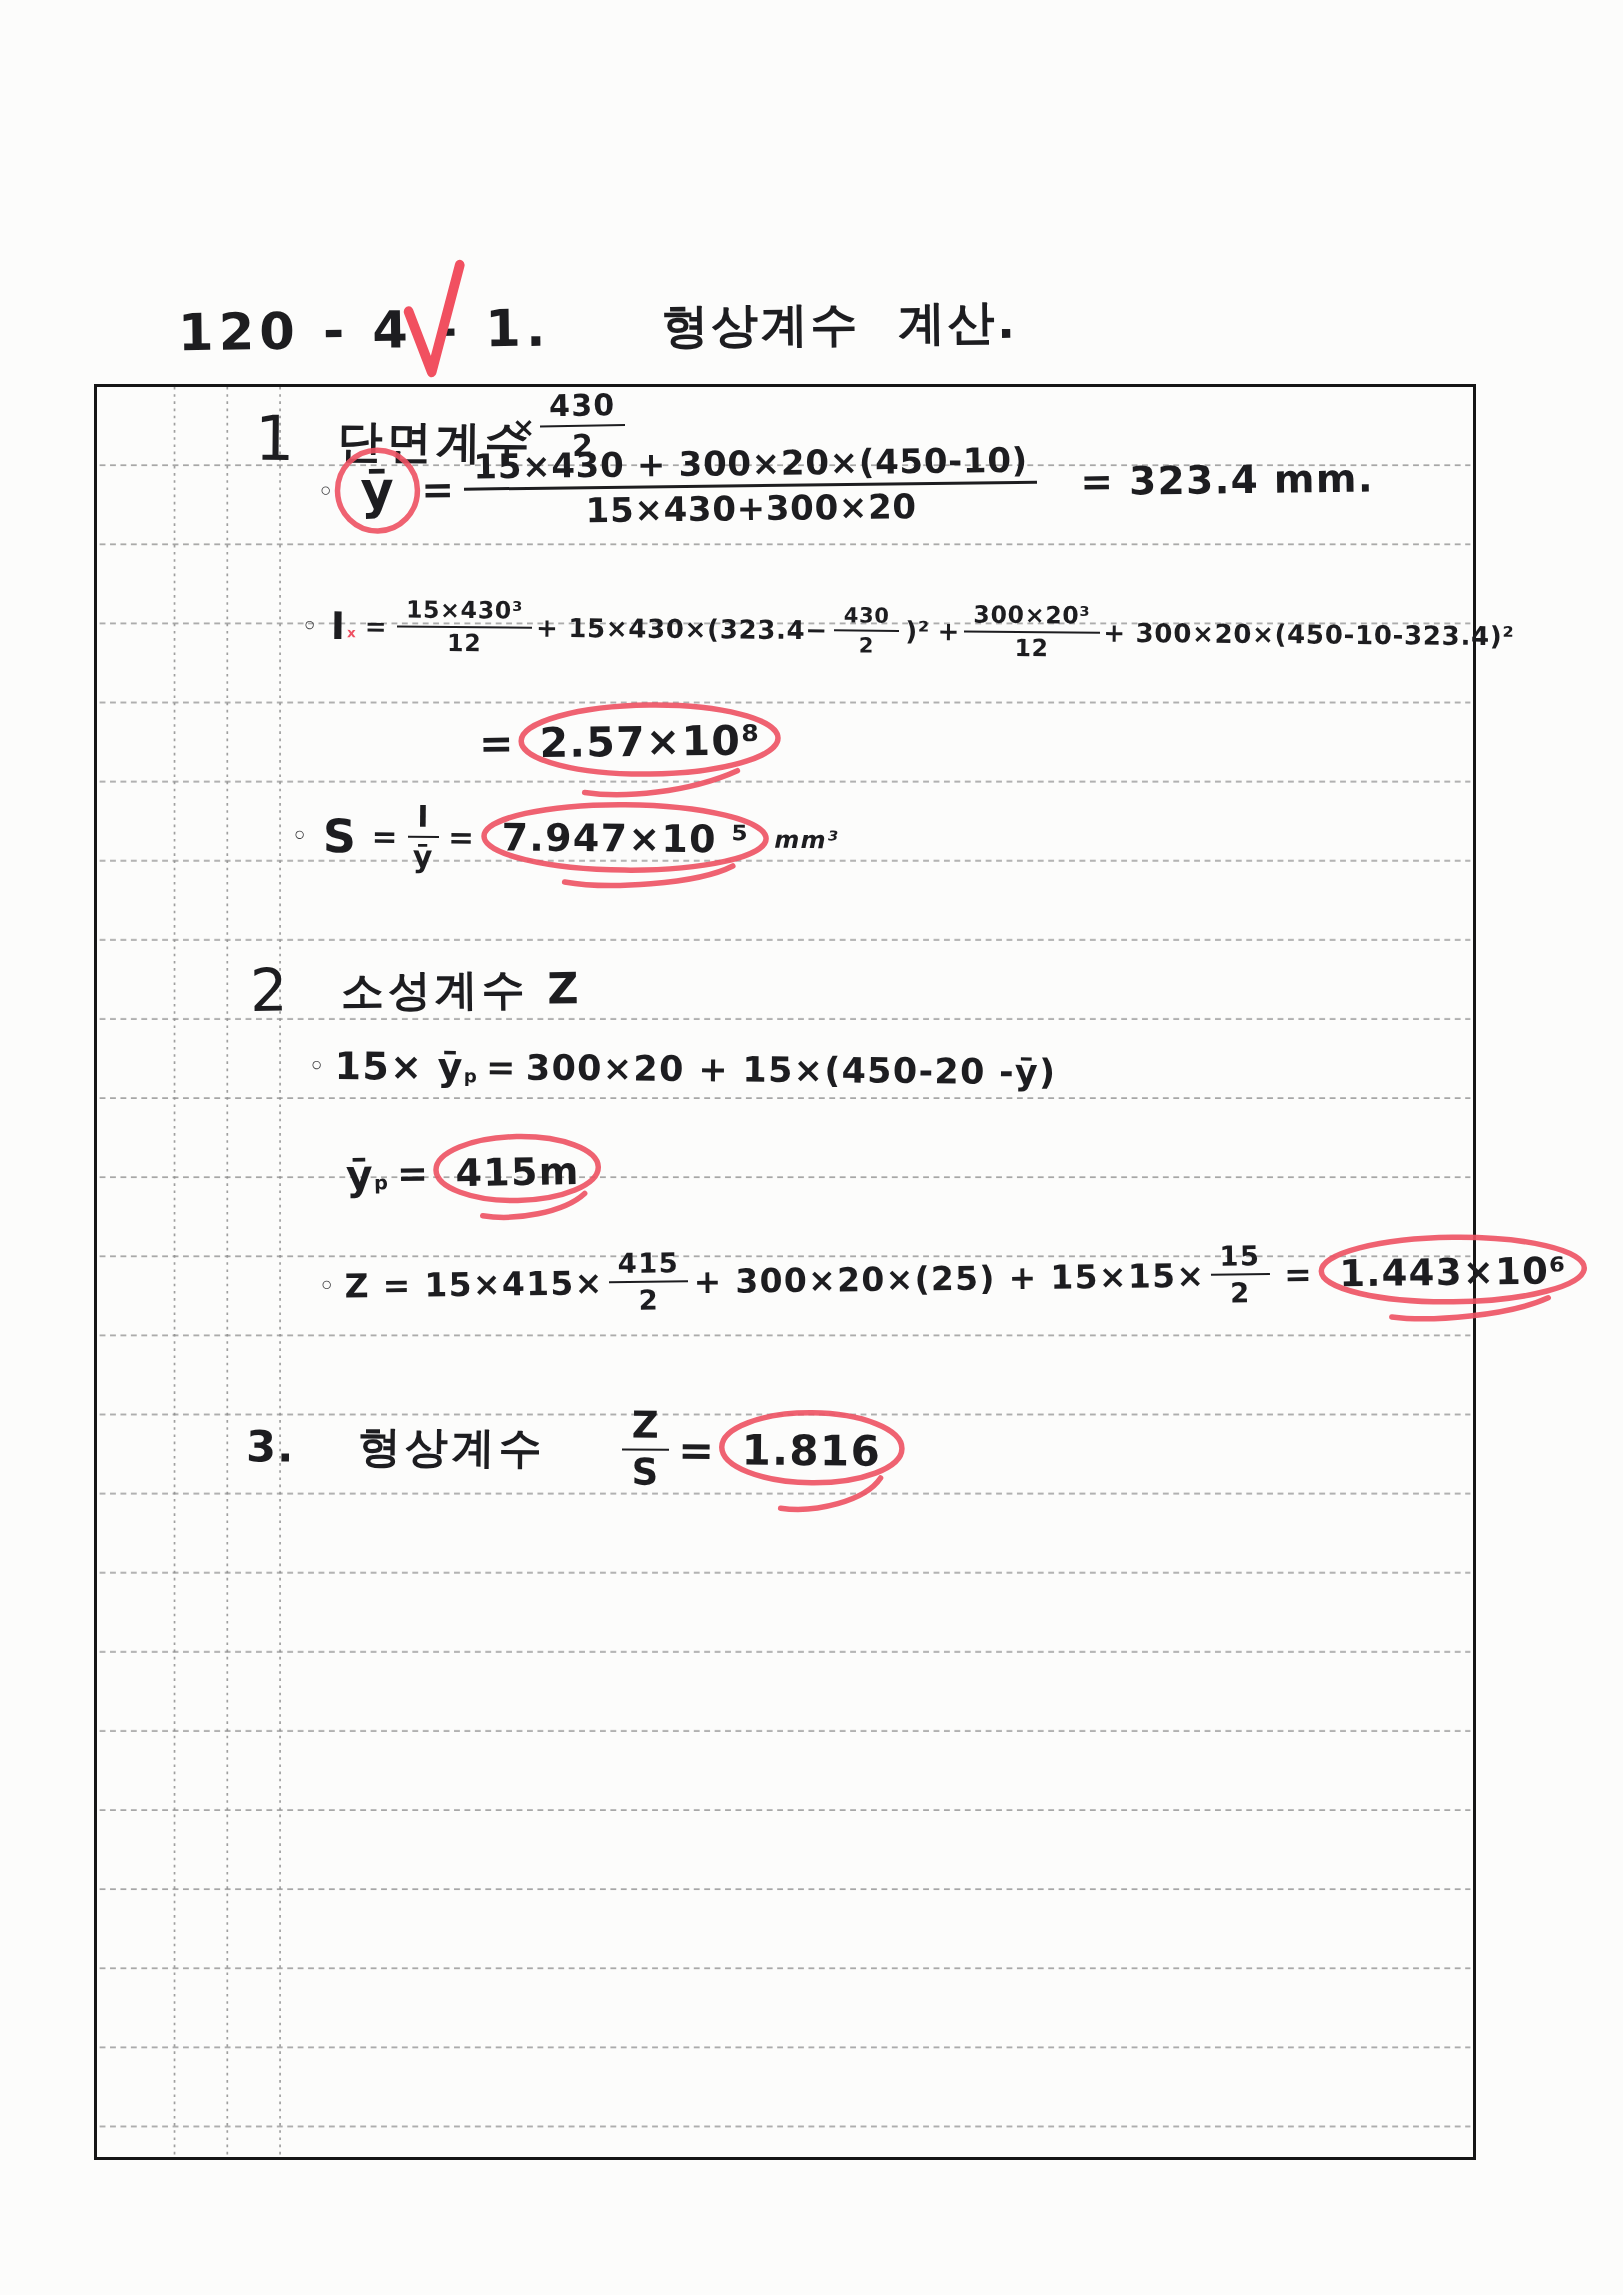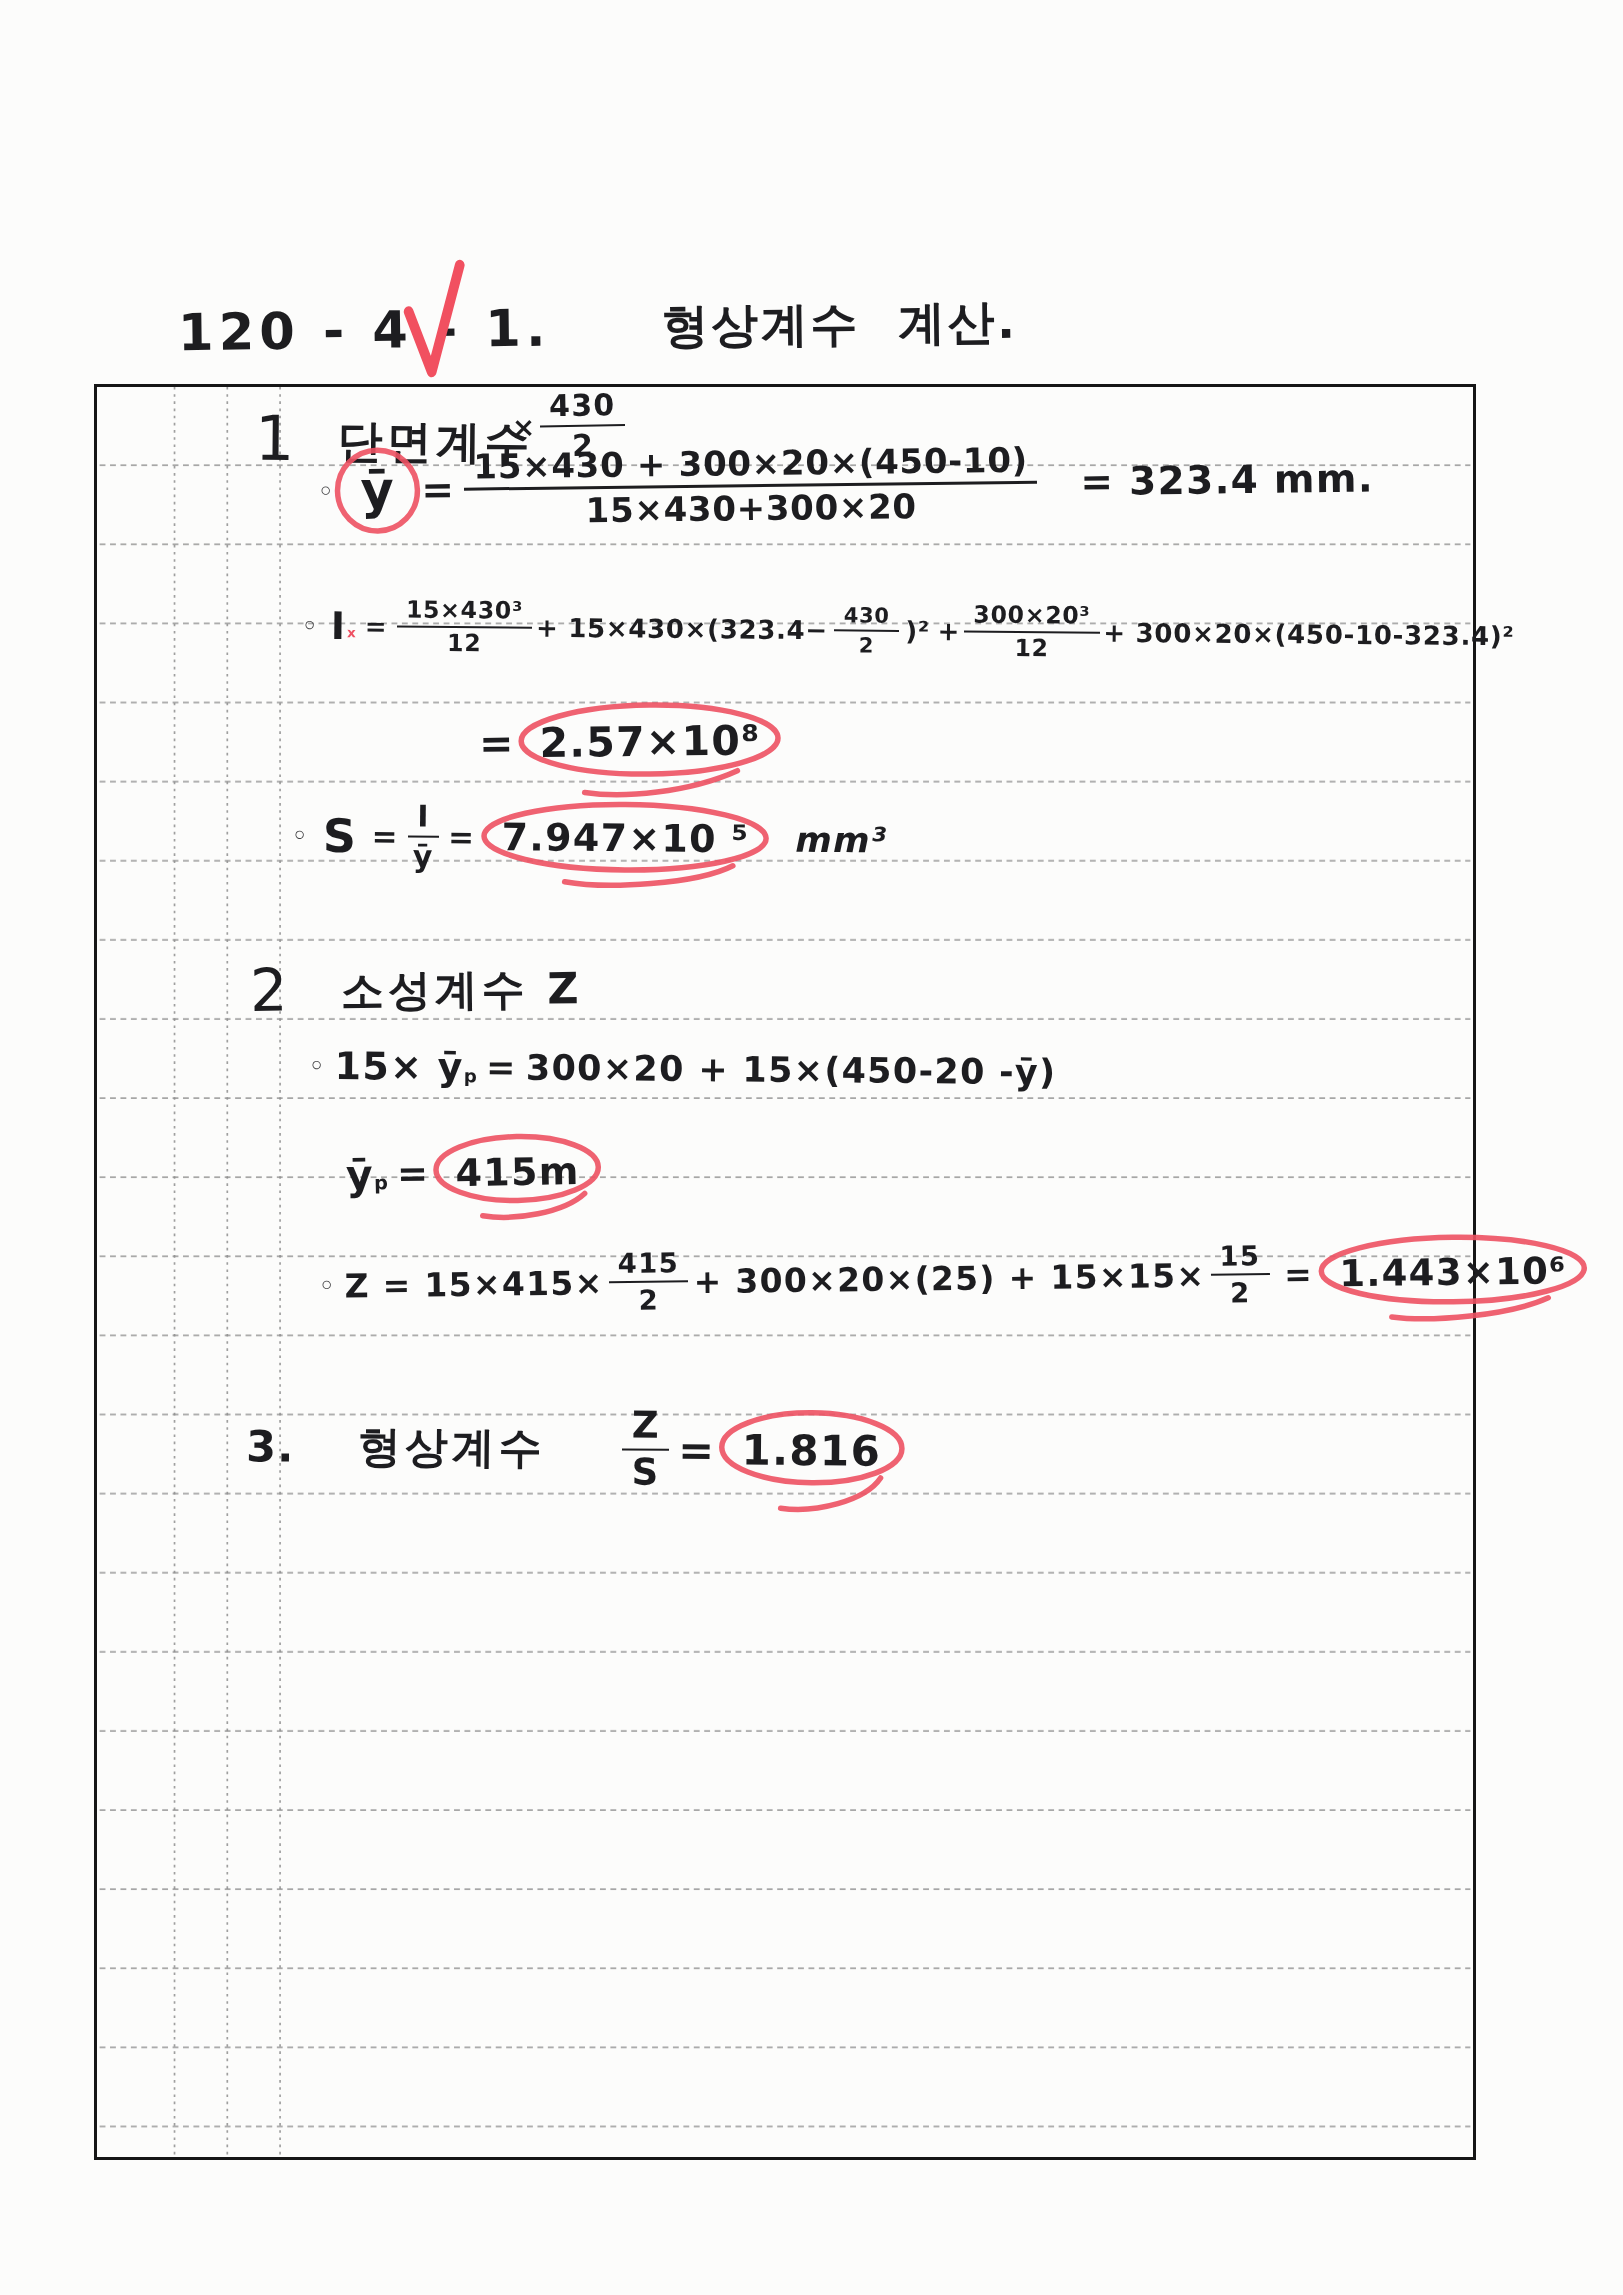--- a/index.html
+++ b/index.html
@@ -68,21 +68,21 @@
   .ix-row .frac-inner { font-size:21px; margin:0 2.6px; }
   .ix-row .t { margin:0 3.9px; }
 
   .ix-result-row { left:479px; top:711px; font-size:41px; }
   .ix-result-row .circled { margin-left:7.9px; }
 
   .s-row { left:292px; top:802px; font-size:31px; }
   .s-row .symS { font-size:46px; margin:0 5.2px; }
   .s-row .frac { font-size:30px; }
   .s-row .val  { font-size:38px; }
-  .s-row .unit { font-size:35px; margin-left:29px; font-style:italic; }
+  .s-row .unit { font-size:24px; margin-left:8px; font-style:italic; }
 
   .sec2-head { left:250px; top:954px; align-items:flex-start; }
   .sec2-head .sec-num  { font-size:59px; font-weight:500; }
   .sec2-head .sec-head { font-size:43px; margin-left:52px; margin-top:7.9px; letter-spacing:3.9px; }
 
   .s2eq1 { left:309px; top:1047px; font-size:35px; }
   .s2eq1 .lhs { font-size:38px; }
   .s2eq2 { left:346px; top:1144px; font-size:37px; }
   .s2eq2 .lhs { font-size:41px; }
   .s2eq2 .val { font-size:38px; }

